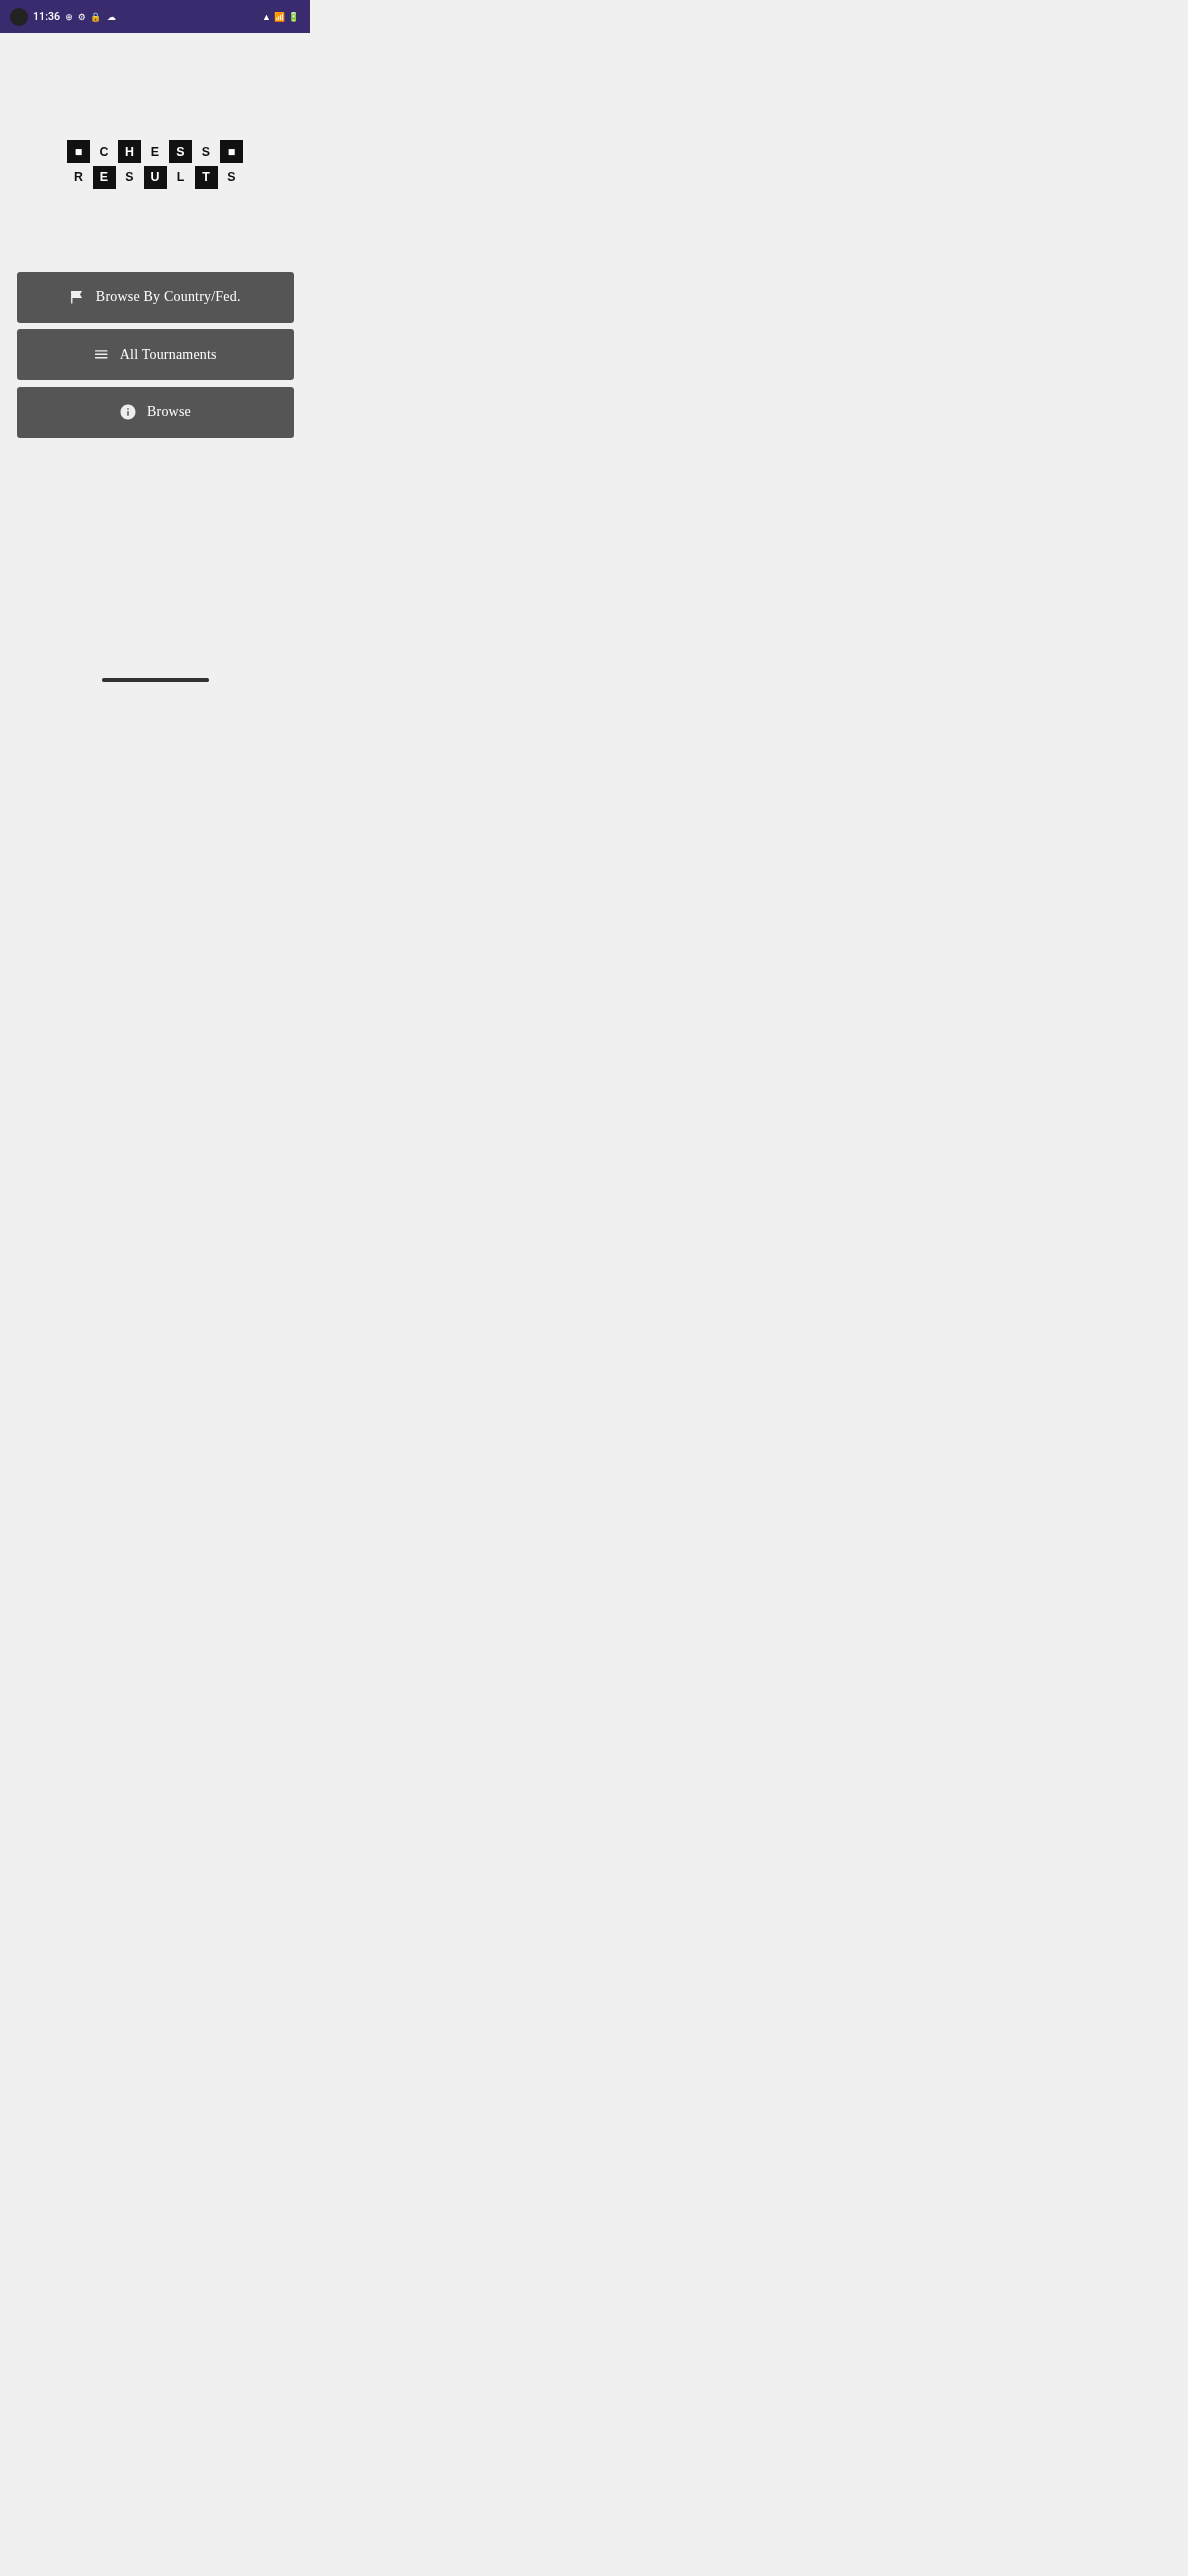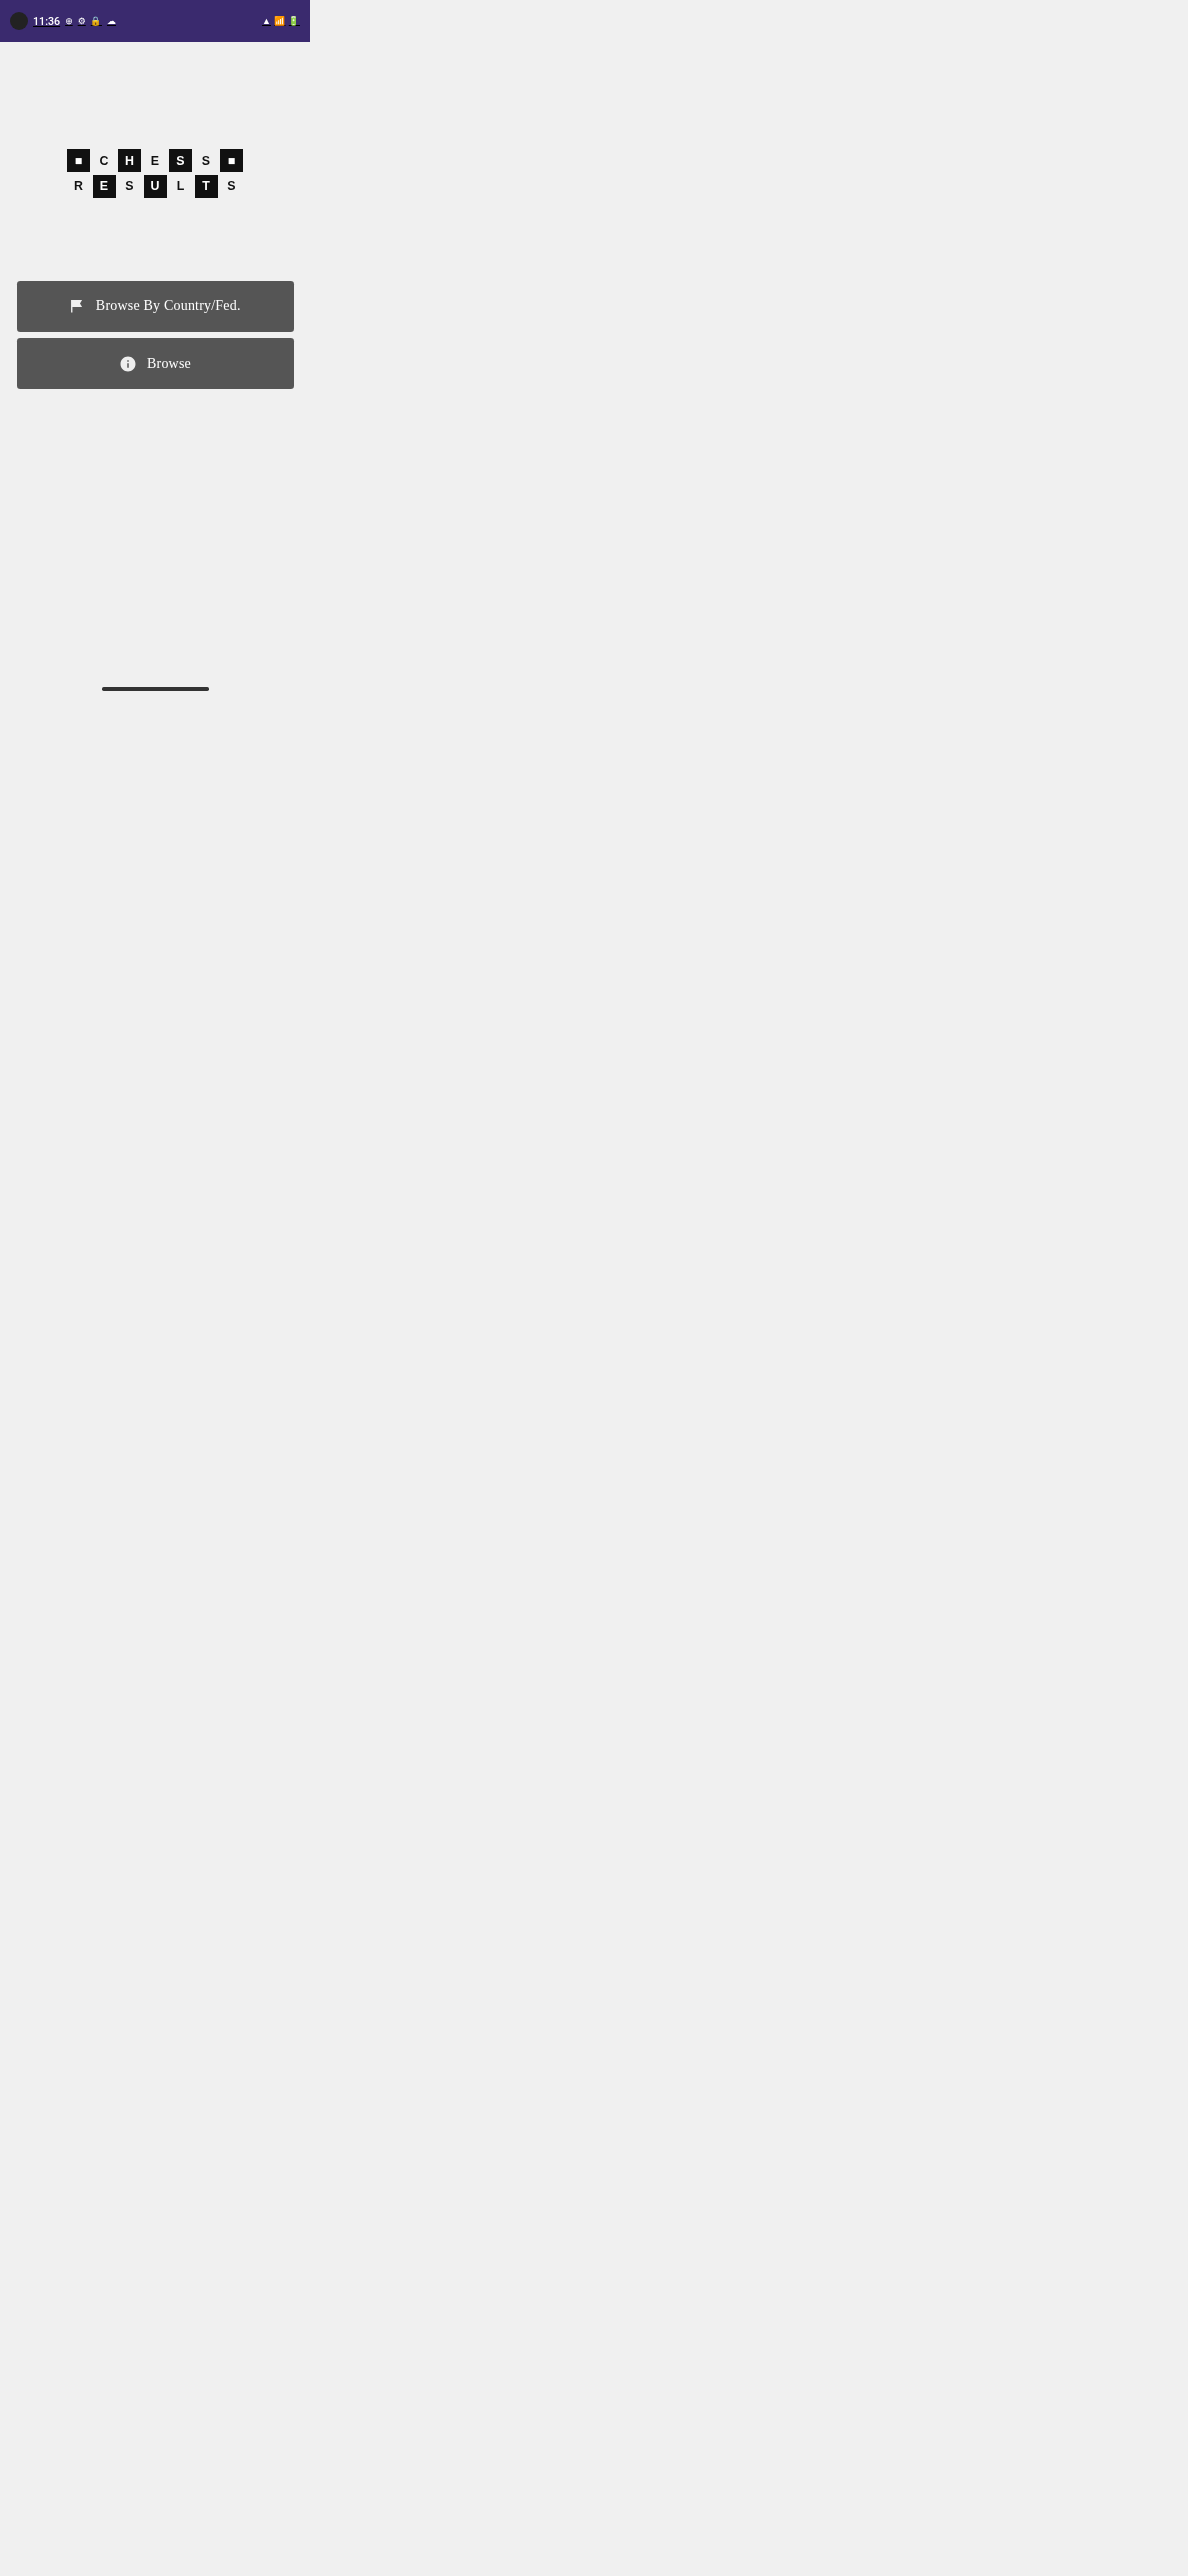--- a/index.html
+++ b/index.html
@@ -12,27 +12,26 @@
     body {
       width: 310px;
       min-height: 670px;
       background-color: #f0f0f0;
       font-family: 'Roboto', Arial, sans-serif;
       overflow-x: hidden;
     }
 
     .status-bar {
       width: 100%;
-      height: 42px;
+      height: 33px;
       background-color: #3a2a6e;
       display: flex;
       align-items: center;
       justify-content: space-between;
       padding: 0 10px;
-      text-decoration: underline;
     }
 
     .status-left {
       display: flex;
       align-items: center;
       gap: 5px;
     }
 
     .status-time {
       color: white;
@@ -220,20 +219,28 @@
 
     <button class="menu-button">
       <span class="btn-icon">
         <svg width="16.5" height="16.5" viewBox="0 0 24 24" fill="white">
           <path d="M5 3h14l-3 5 3 5H5V3zm0 13v5H3V3h2v13z"></path>
         </svg>
       </span>
       <span class="btn-label">Browse By Country/Fed.</span>
     </button>
 
+    <button class="menu-button">
+      <span class="btn-icon">
+        <svg width="16.5" height="16.5" viewBox="0 0 24 24" fill="white">
+          <path d="M3 6h18v2H3V6zm0 5h18v2H3v-2zm0 5h18v2H3v-2z"></path>
+        </svg>
+      </span>
+      <span class="btn-label">All Tournaments</span>
+    </button>
 
 
     <button class="menu-button">
       <span class="btn-icon">
         <svg width="18" height="18" viewBox="0 0 24 24" fill="white">
           <path d="M12 2C6.48 2 2 6.48 2 12s4.48 10 10 10 10-4.48 10-10S17.52 2 12 2zm1 15h-2v-6h2v6zm0-8h-2V7h2v2z"></path>
         </svg>
       </span>
       <span class="btn-label">Browse</span>
     </button>

